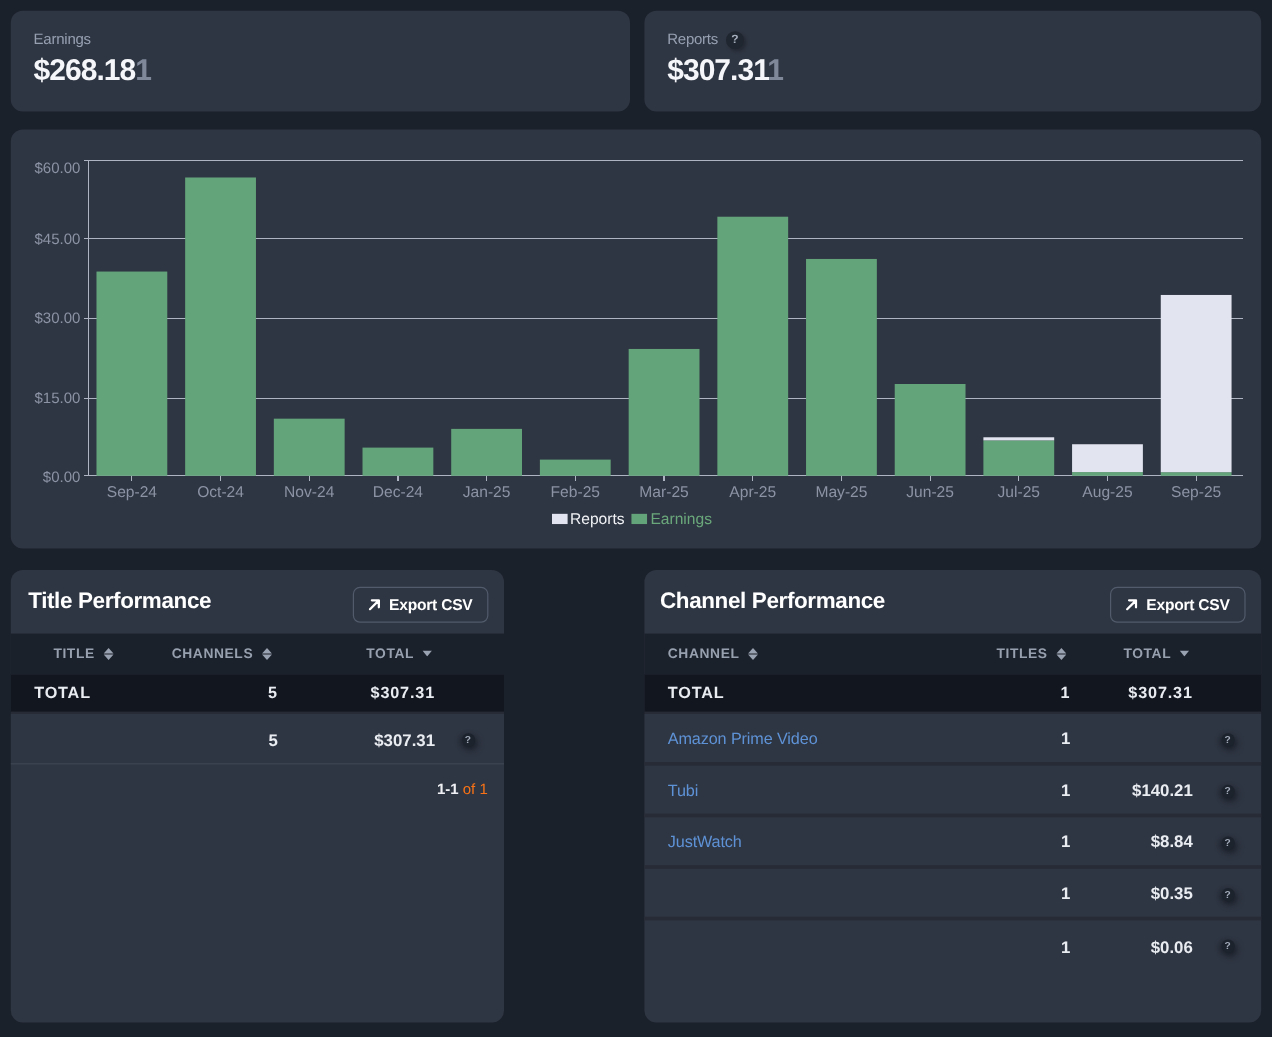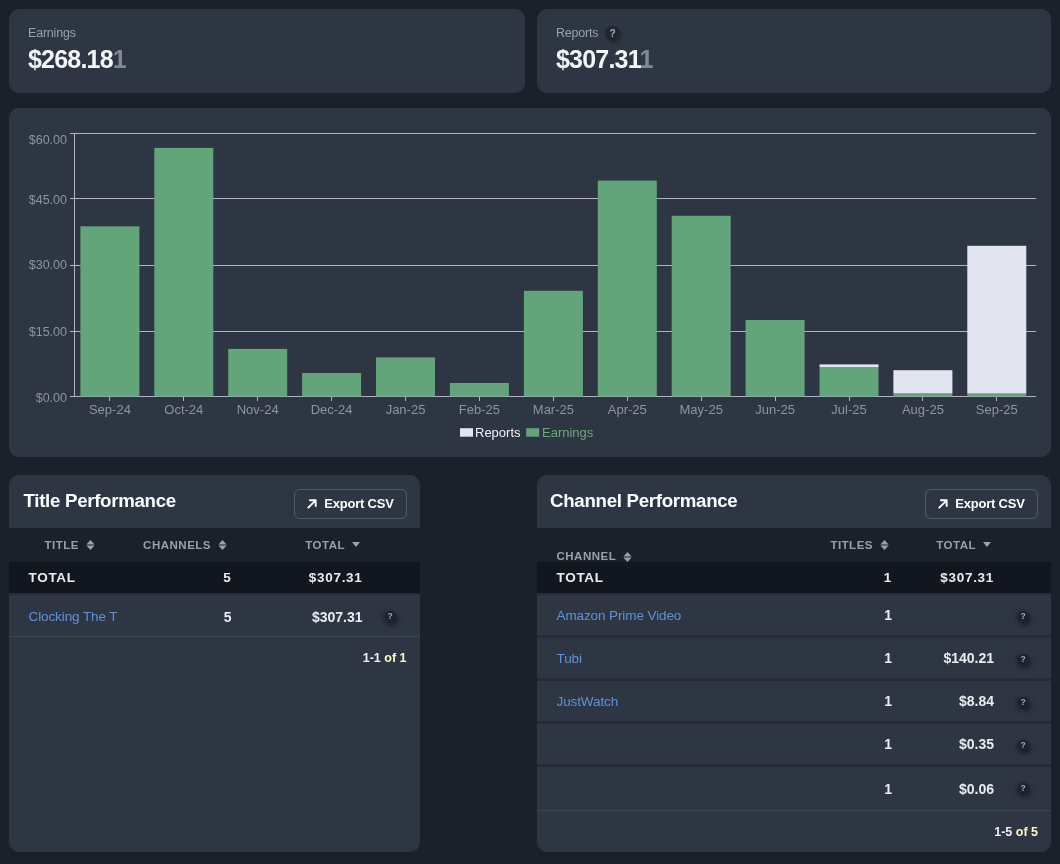--- a/index.html
+++ b/index.html
@@ -22,21 +22,21 @@
   .thead { position:absolute; left:0; top:0; width:100%; height:34px; background:#1b212b; }
   .th { position:absolute; top:0; height:34px; display:flex; align-items:center; font-size:11.5px; font-weight:700;
     letter-spacing:0.5px; color:#97a0ae; }
   .totrow { position:absolute; left:0; width:100%; height:33px; top:34px; background:#12161f; border-bottom:2px solid #262b36; box-sizing:border-box; }
   .row { position:absolute; left:0; width:100%; height:43px; border-bottom:3px solid #262b36; box-sizing:border-box; background:transparent; }
   .cell { position:absolute; top:0; height:100%; display:flex; align-items:center; }
   .num { justify-content:flex-end; }
   .footer { position:absolute; left:0; width:100%; border-top:1px solid #3e4553; }
   .pag { position:absolute; top:14px; font-size:12.5px; }
   .pag b { color:#eef0f4; font-weight:700; }
-  .pag span { color:#fef9c3;font-weight:bold; }
+  .pag span { color:#f97316; }
   .link { color:#5e92d6; font-size:13.5px; letter-spacing:-0.1px; }
   .wnum { color:#e9ecf1; font-size:14px; font-weight:600; letter-spacing:0px; }
   .totrow .cell { color:#e9ecf1; font-size:13.5px; font-weight:700; letter-spacing:0.7px; }
   .rowq { position:absolute; width:11px; height:11px; border-radius:50%; background:#1d232d;
     color:#a3acba; font-size:8.5px; font-weight:700; text-align:center; line-height:11px; top:15.5px;
     box-shadow:2px 3px 5px rgba(10,13,20,0.5), -2px 1px 4px rgba(10,13,20,0.35); }
 </style>
 </head>
 <body>
 
@@ -162,21 +162,20 @@
             <path d="M0 0 H8 L4 5 Z"></path>
           </svg>
       </div>
     </div>
     <div class="totrow">
       <div class="cell" style="left:19.5px;">TOTAL</div>
       <div class="cell num" style="right:188.5px; width:100px;">5</div>
       <div class="cell num" style="right:57.5px; width:100px;">$307.31</div>
     </div>
     <div class="row" style="top:67px; border-bottom:none;">
-      <div class="cell link" style="left:19.5px;">Clocking The T</div>
       <div class="cell num wnum" style="right:188.5px; width:100px;">5</div>
       <div class="cell num wnum" style="right:57.5px; width:100px;">$307.31</div>
       <div class="rowq" style="right:24.5px;">?</div>
     </div>
     <div class="footer" style="top:107.5px; height:40px;">
       <div class="pag" style="right:13.5px;"><b>1-1</b> <span>of 1</span></div>
     </div>
   </div>
 </div>
 
@@ -185,21 +184,21 @@
     <h2 style="left:13px;">Channel Performance</h2>
     <div class="exportbtn" style="right:13px; width:113px;">
       <svg width="10" height="10" viewBox="0 0 10 10" fill="none" stroke="#ffffff" stroke-width="1.9" stroke-linecap="round" stroke-linejoin="round">
         <path d="M1.3 8.7 L8.7 1.3 M2.9 1.3 H8.7 V7.1"></path>
       </svg>
       Export CSV
     </div>
   </div>
   <div class="tablearea">
     <div class="thead">
-      <div class="th" style="left:19.5px;align-items:flex-end;">CHANNEL
+      <div class="th" style="left:19.5px;">CHANNEL
         <svg style="margin-left:7px" width="9" height="10" viewBox="0 0 9 10" fill="#99a2b0">
             <path d="M4.5 0 L8.6 4.6 H0.4 Z"></path>
             <path d="M4.5 10 L0.4 5.4 H8.6 Z"></path>
           </svg>
       </div>
       <div class="th" style="right:162px; justify-content:flex-start;">TITLES
         <svg style="margin-left:7px" width="9" height="10" viewBox="0 0 9 10" fill="#99a2b0">
             <path d="M4.5 0 L8.6 4.6 H0.4 Z"></path>
             <path d="M4.5 10 L0.4 5.4 H8.6 Z"></path>
           </svg>
@@ -235,17 +234,14 @@
     <div class="row" style="top:196px;">
       <div class="cell num wnum" style="right:159px; width:100px;">1</div>
       <div class="cell num wnum" style="right:57px; width:100px;">$0.35</div>
       <div class="rowq" style="right:22.5px;">?</div>
     </div>
     <div class="row" style="top:239px; border-bottom:none;">
       <div class="cell num wnum" style="right:159px; width:100px;">1</div>
       <div class="cell num wnum" style="right:57px; width:100px;">$0.06</div>
       <div class="rowq" style="right:22.5px;">?</div>
     </div>
-    <div class="footer" style="top:281.5px; height:42px;">
-      <div class="pag" style="right:13px;"><b>1-5</b> <span>of 5</span></div>
-    </div>
   </div>
 </div>
 
 </body></html>

